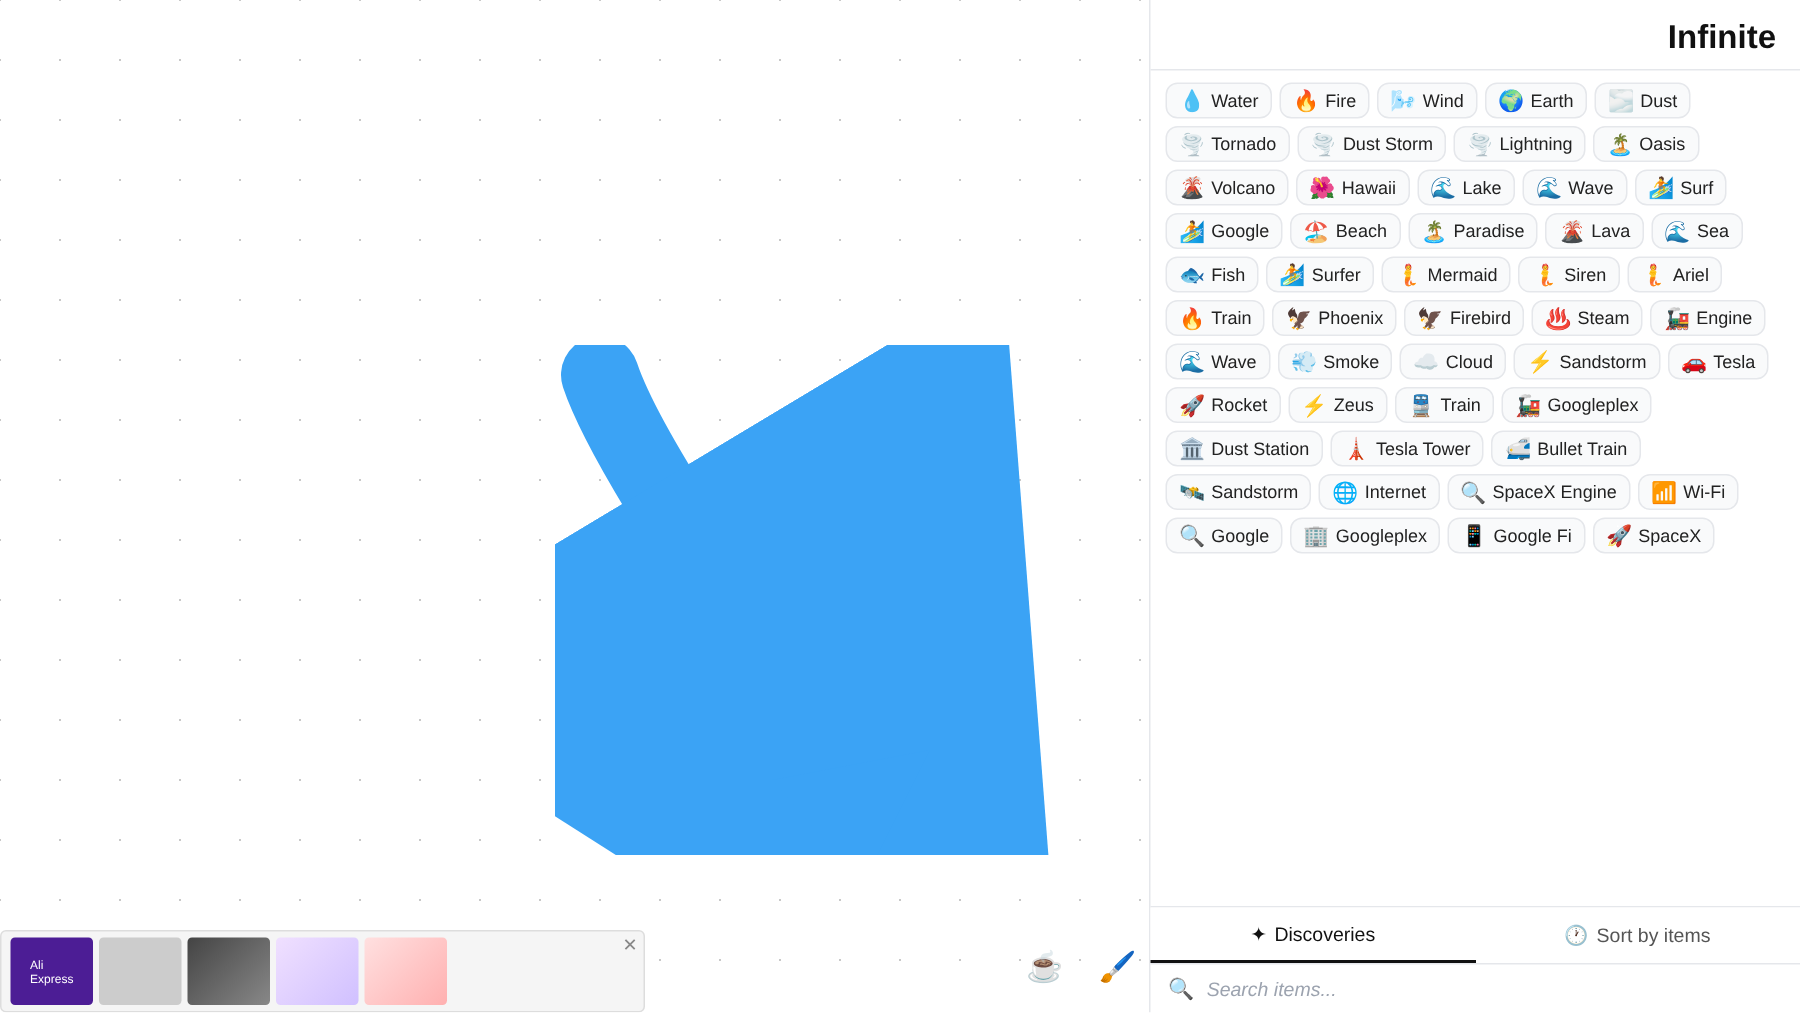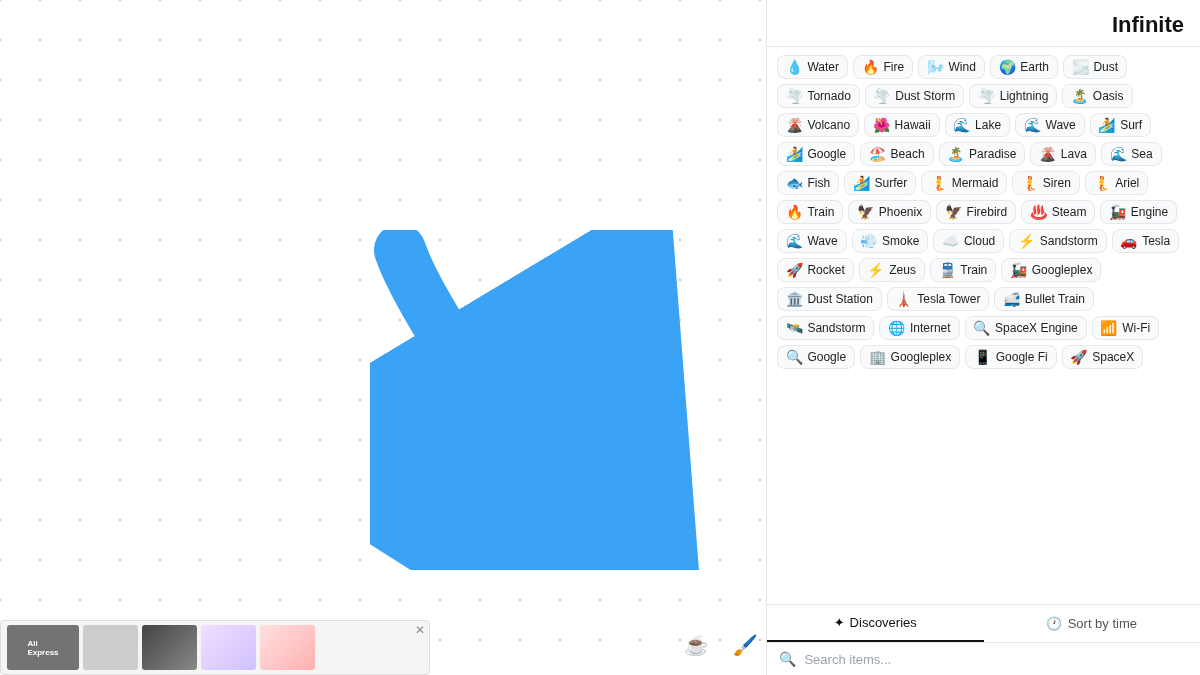--- a/index.html
+++ b/index.html
@@ -138,20 +138,21 @@
       color: #9ca3af;
       font-size: 14px;
     }
     #search-input {
       flex: 1;
       border: none;
       outline: none;
       font-size: 13px;
       color: #4c1d95;
       background: transparent;
+      font-style: italic;
     }
     #search-input::placeholder { color: #9ca3af; }
 
     
     #canvas-toolbar {
       position: absolute;
       bottom: 14px;
       left: 680px;
       display: flex;
       gap: 16px;
@@ -187,30 +188,30 @@
       color: #888;
       cursor: pointer;
     }
     .ad-inner {
       display: flex;
       align-items: center;
       padding: 4px 6px;
       gap: 4px;
     }
     .ad-thumb {
-      width: 72px;
+      width: 55px;
       height: 45px;
-      background: #737373;
+      background: #4c1d95;
       border-radius: 3px;
       display: flex;
       align-items: center;
       justify-content: center;
       font-size: 8px;
       color: white;
-      font-weight: bold;
+      font-weight: normal;
     }
     .ad-img {
       width: 55px;
       height: 45px;
       background: #ccc;
       border-radius: 3px;
     }
     .ad-img2 { background: linear-gradient(135deg,#444,#888); }
     .ad-img3 { background: linear-gradient(135deg,#f0e0ff,#d0c0ff); }
     .ad-img4 { background: linear-gradient(135deg,#ffe0e0,#ffb0b0); }
@@ -458,21 +459,21 @@
   </div>
 
   <div id="bottom-bar">
     <div id="tab-bar">
     <button class="tab-btn active">
           <span>✦</span>
           <span>Discoveries</span>
         </button>
         <button class="tab-btn">
           <span>🕐</span>
-          <span>Sort by time</span>
+          <span>Sort by items</span>
         </button>
       </div>
     <div id="search-bar">
       <span id="search-icon-wrap">🔍</span>
       <input id="search-input" type="text" placeholder="Search items..." style="">
     </div>
   </div>
 </div>
 
 </body></html>

